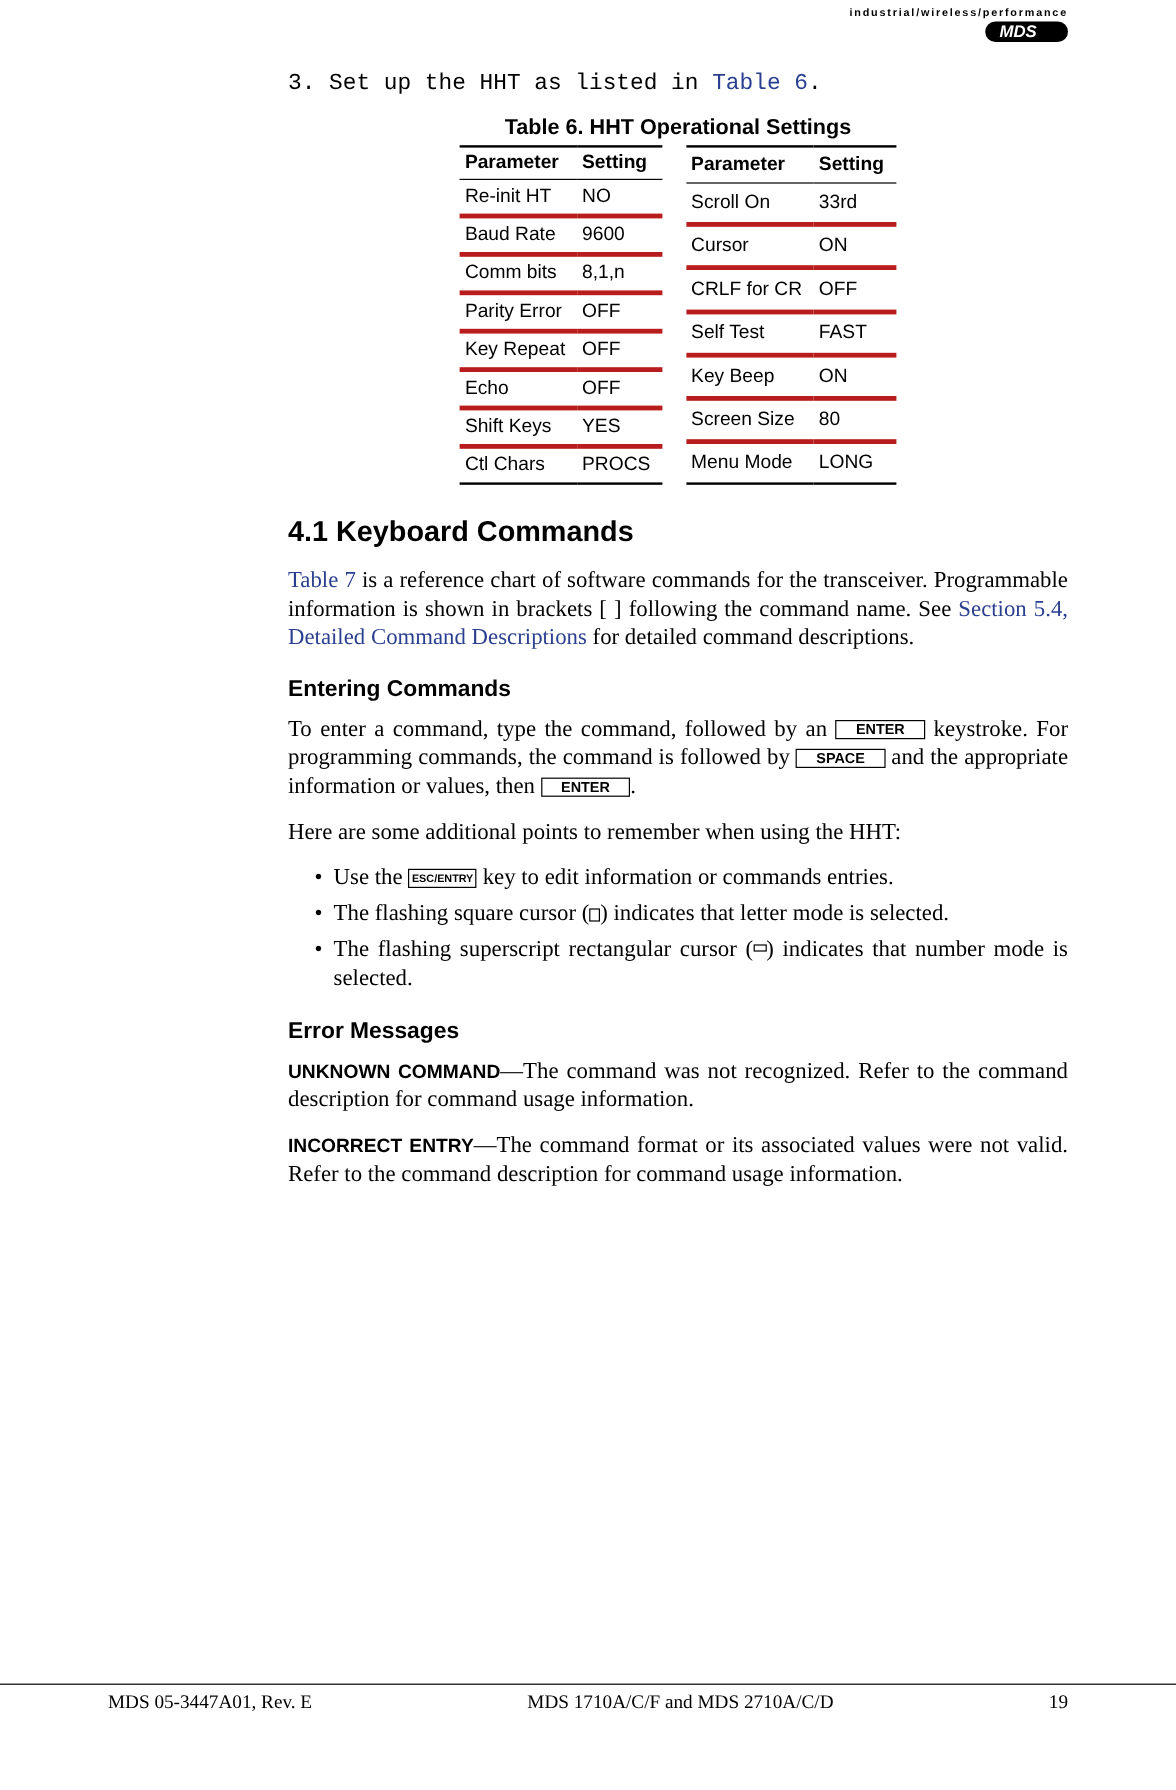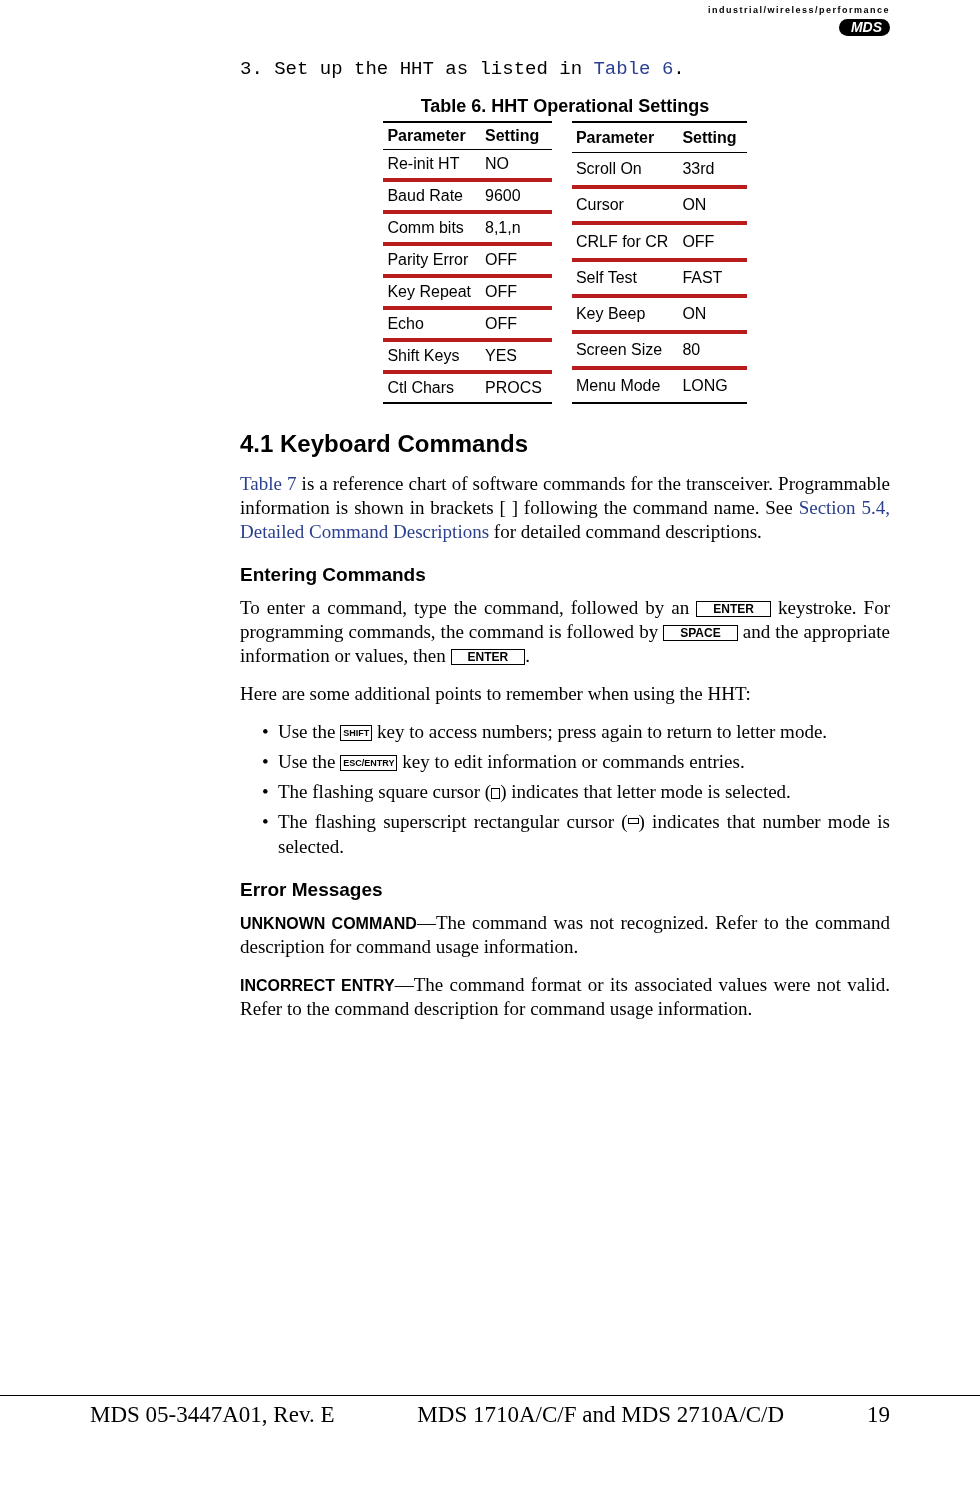--- a/index.html
+++ b/index.html
@@ -30,21 +30,21 @@
     font-weight: bold;
     color: #000;
   }
   .logo-mds {
     display: inline-block;
     background: #000;
     color: #fff;
     font-weight: bold;
     font-style: italic;
     font-size: 14px;
-    padding: 0px 8px 1px 12px;
+    padding: 0px 26px 1px 12px;
     border-radius: 10px;
     margin-top: 1px;
     line-height: 16px;
   }
   .step3 {
     margin-top: 40px;
     font-family: Liberation Mono, monospace;
   }
   .table-caption {
     text-align: center;
@@ -139,21 +139,21 @@
   }
   .footer {
     position: absolute;
     bottom: 12px;
     left: 0;
     right: 0;
     border-top: 1px solid #000;
     padding: 6px 90px 0 90px;
     display: flex;
     justify-content: space-between;
-    font-size: 23px;
+    font-size: 16px;
     box-sizing: border-box;
   }
   .content-block { margin-left: 0; }
 </style>
 </head>
 <body>
 
 <div class="page">
 
   <div class="logo">
@@ -261,23 +261,20 @@
       <span class="keycap">ENTER</span>
       <span> keystroke. For programming commands, the command is followed by </span>
       <span class="keycap">SPACE</span>
       <span> and the appropriate information or values, then </span>
       <span class="keycap">ENTER</span><span>.</span>
     </p>
 
     <p>Here are some additional points to remember when using the HHT:</p>
 
     <ul class="bullets">
-      <li>
-        <span>Use the </span><span class="keycap keycap-sm">SHIFT</span><span> key to access numbers; press again to return to letter mode.</span>
-      </li>
       <li>
         <span>Use the </span><span class="keycap keycap-sm">ESC/ENTRY</span><span> key to edit information or commands entries.</span>
       </li>
       <li>
         <span>The flashing square cursor (</span><span class="cursor-square"></span><span>) indicates that letter mode is selected.</span>
       </li>
       <li>
         <span>The flashing superscript rectangular cursor (</span><span class="cursor-rect"></span><span>) indicates that number mode is selected.</span>
       </li>
     </ul>

